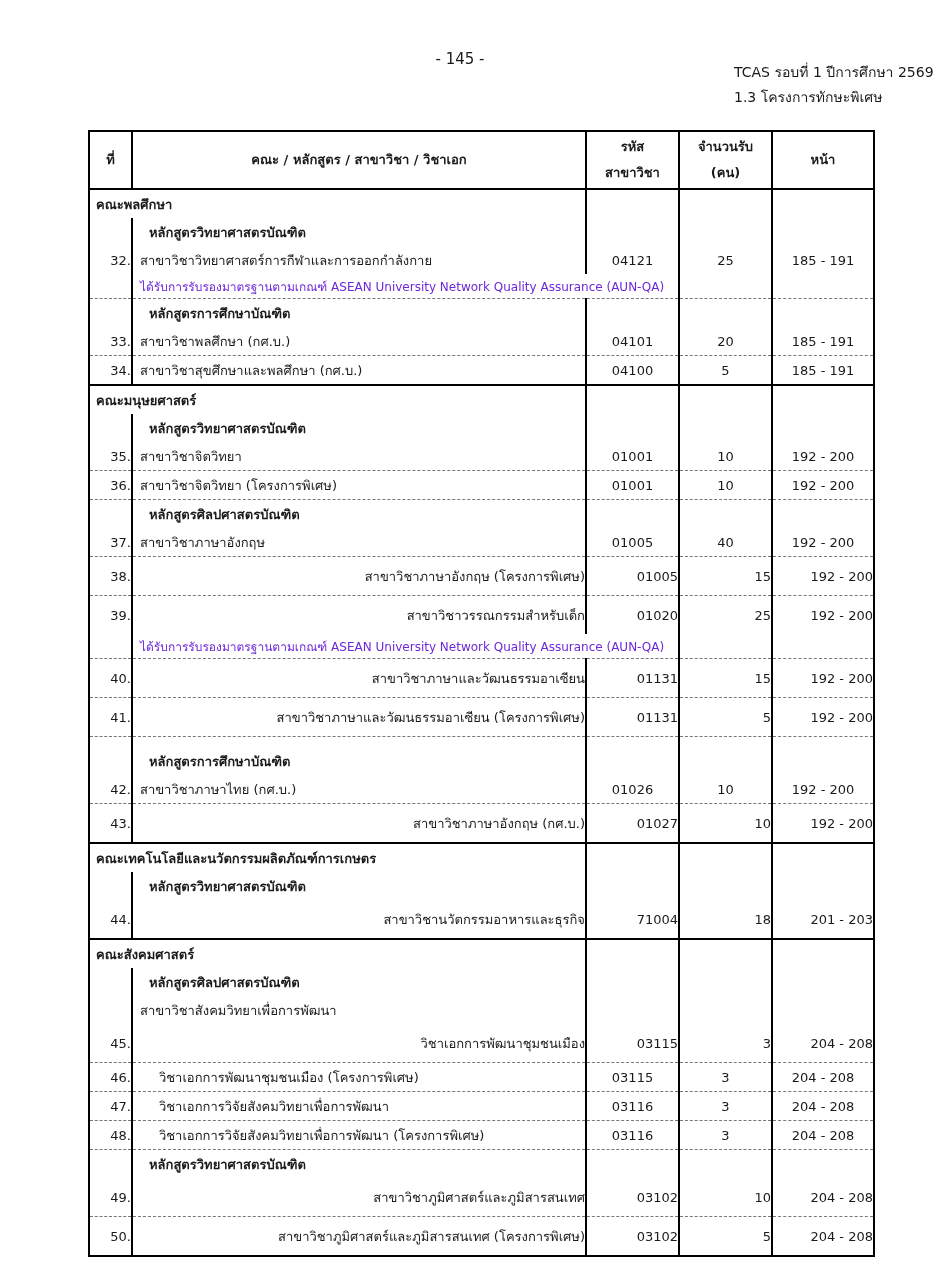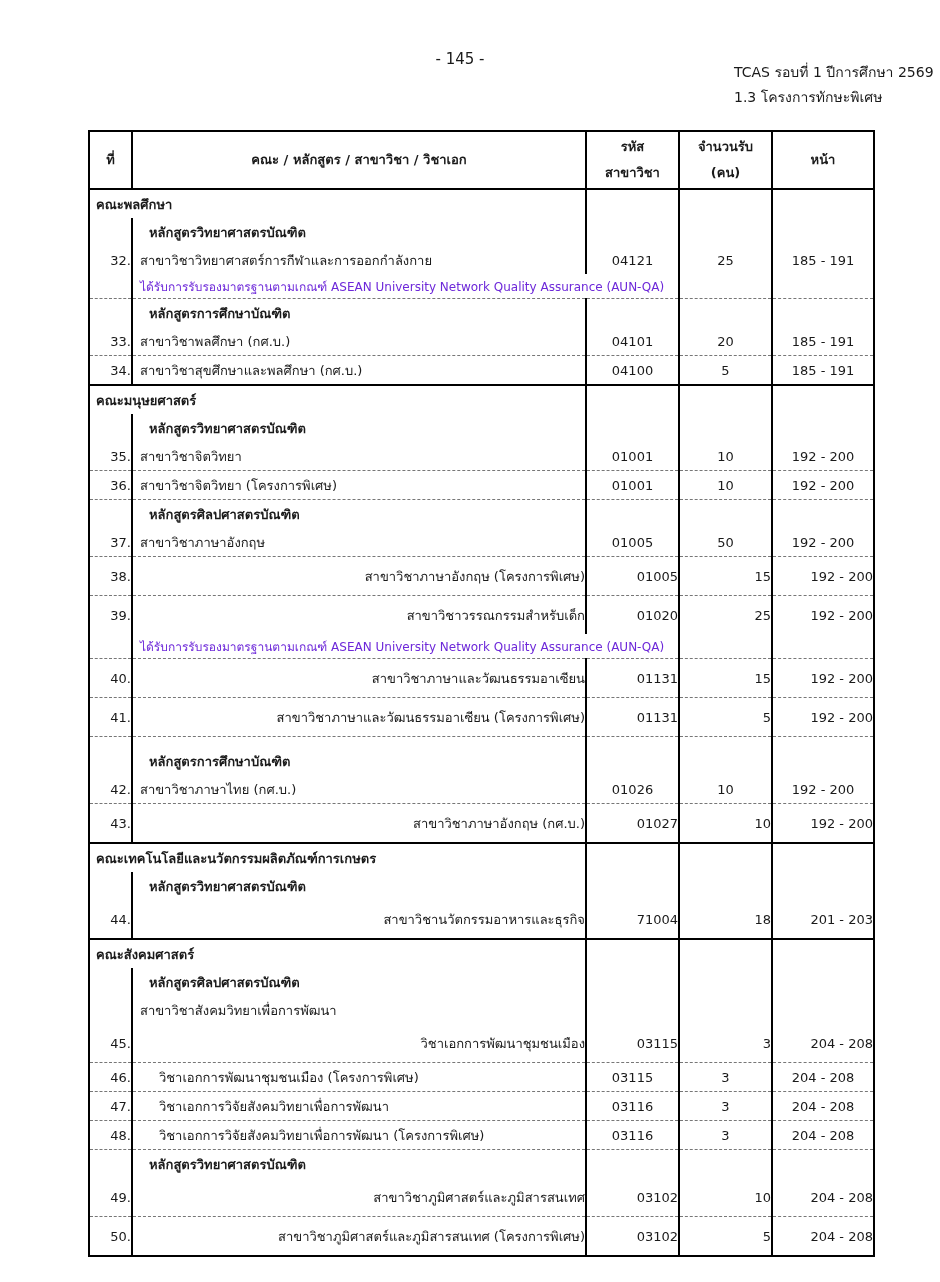--- a/index.html
+++ b/index.html
@@ -142,21 +142,21 @@
       <td class="no"></td>
         <td class="name">หลักสูตรศิลปศาสตรบัณฑิต</td>
       <td class="code"></td>
         <td class="seat"></td>
         <td class="page"></td>
     </tr>
     <tr class="item">
       <td class="no">37.</td>
       <td class="name">สาขาวิชาภาษาอังกฤษ</td>
       <td class="code">01005</td>
-      <td class="seat">50</td>
+      <td class="seat">40</td>
       <td class="page">192 - 200</td>
     </tr>
     <tr class="item tall dash">
       <td class="no">38.</td>
       <td class="name">สาขาวิชาภาษาอังกฤษ (โครงการพิเศษ)</td>
       <td class="code">01005</td>
       <td class="seat">15</td>
       <td class="page">192 - 200</td>
     </tr>
     <tr class="item tall dash">

